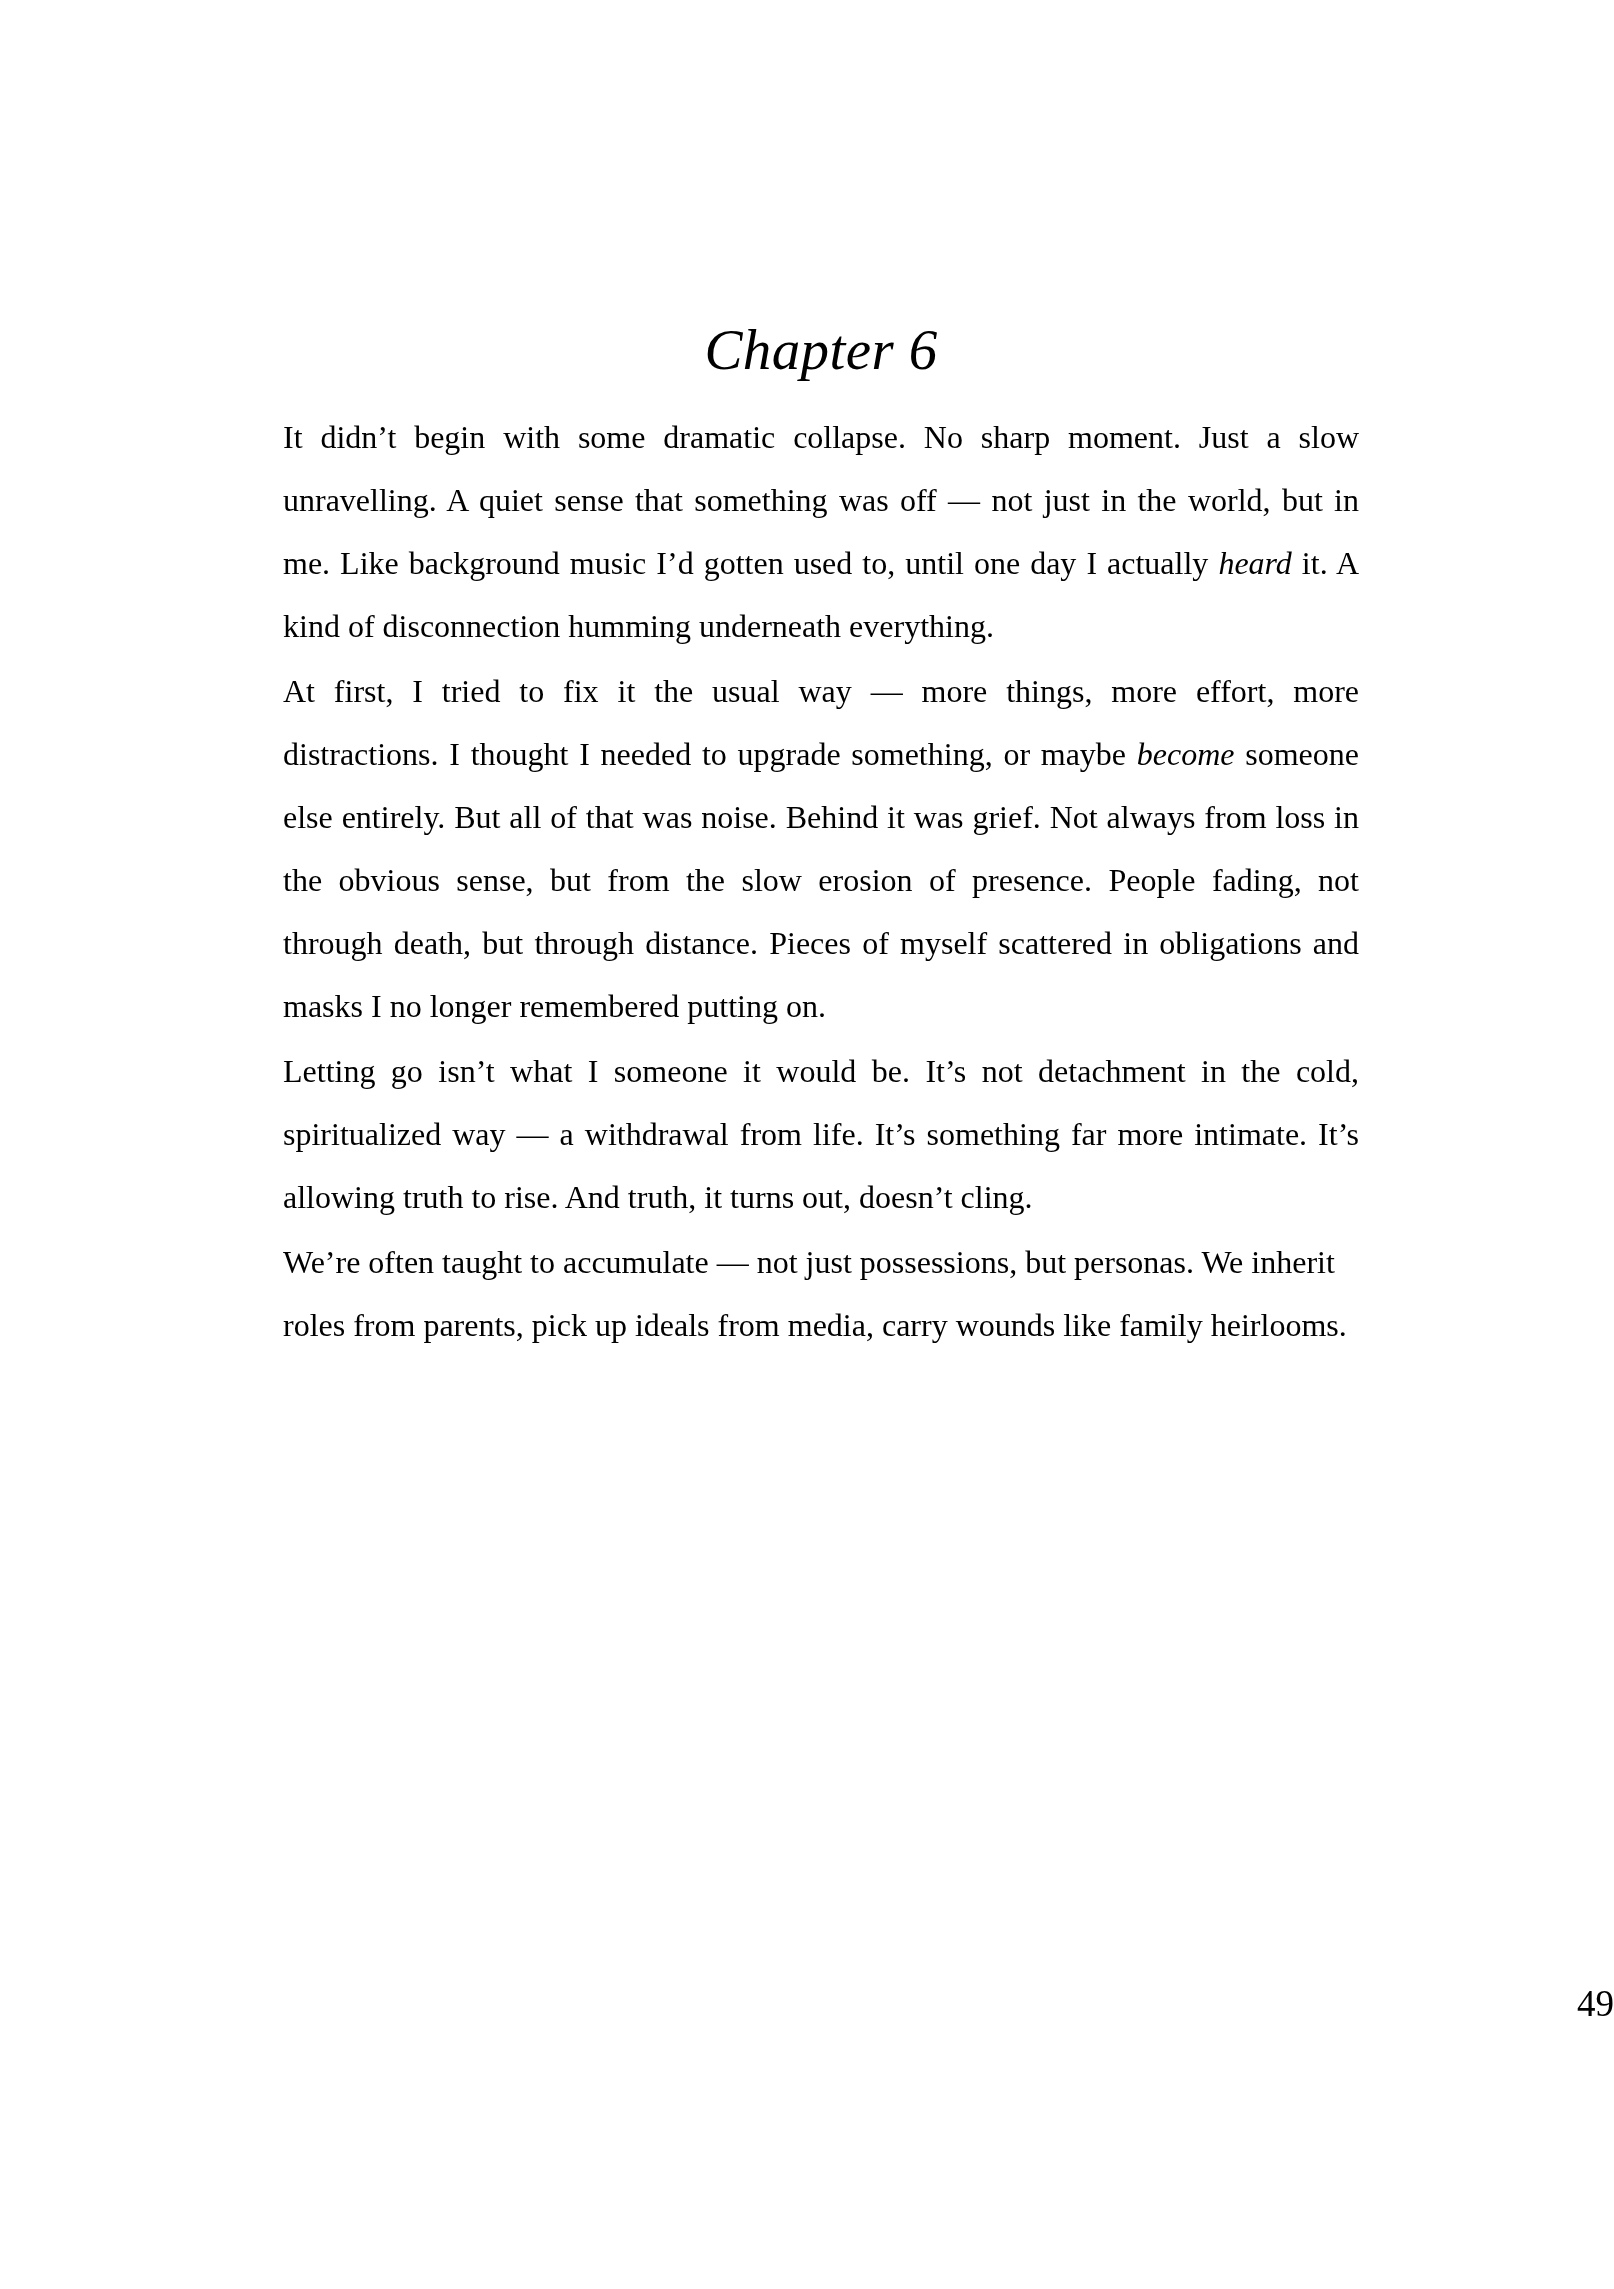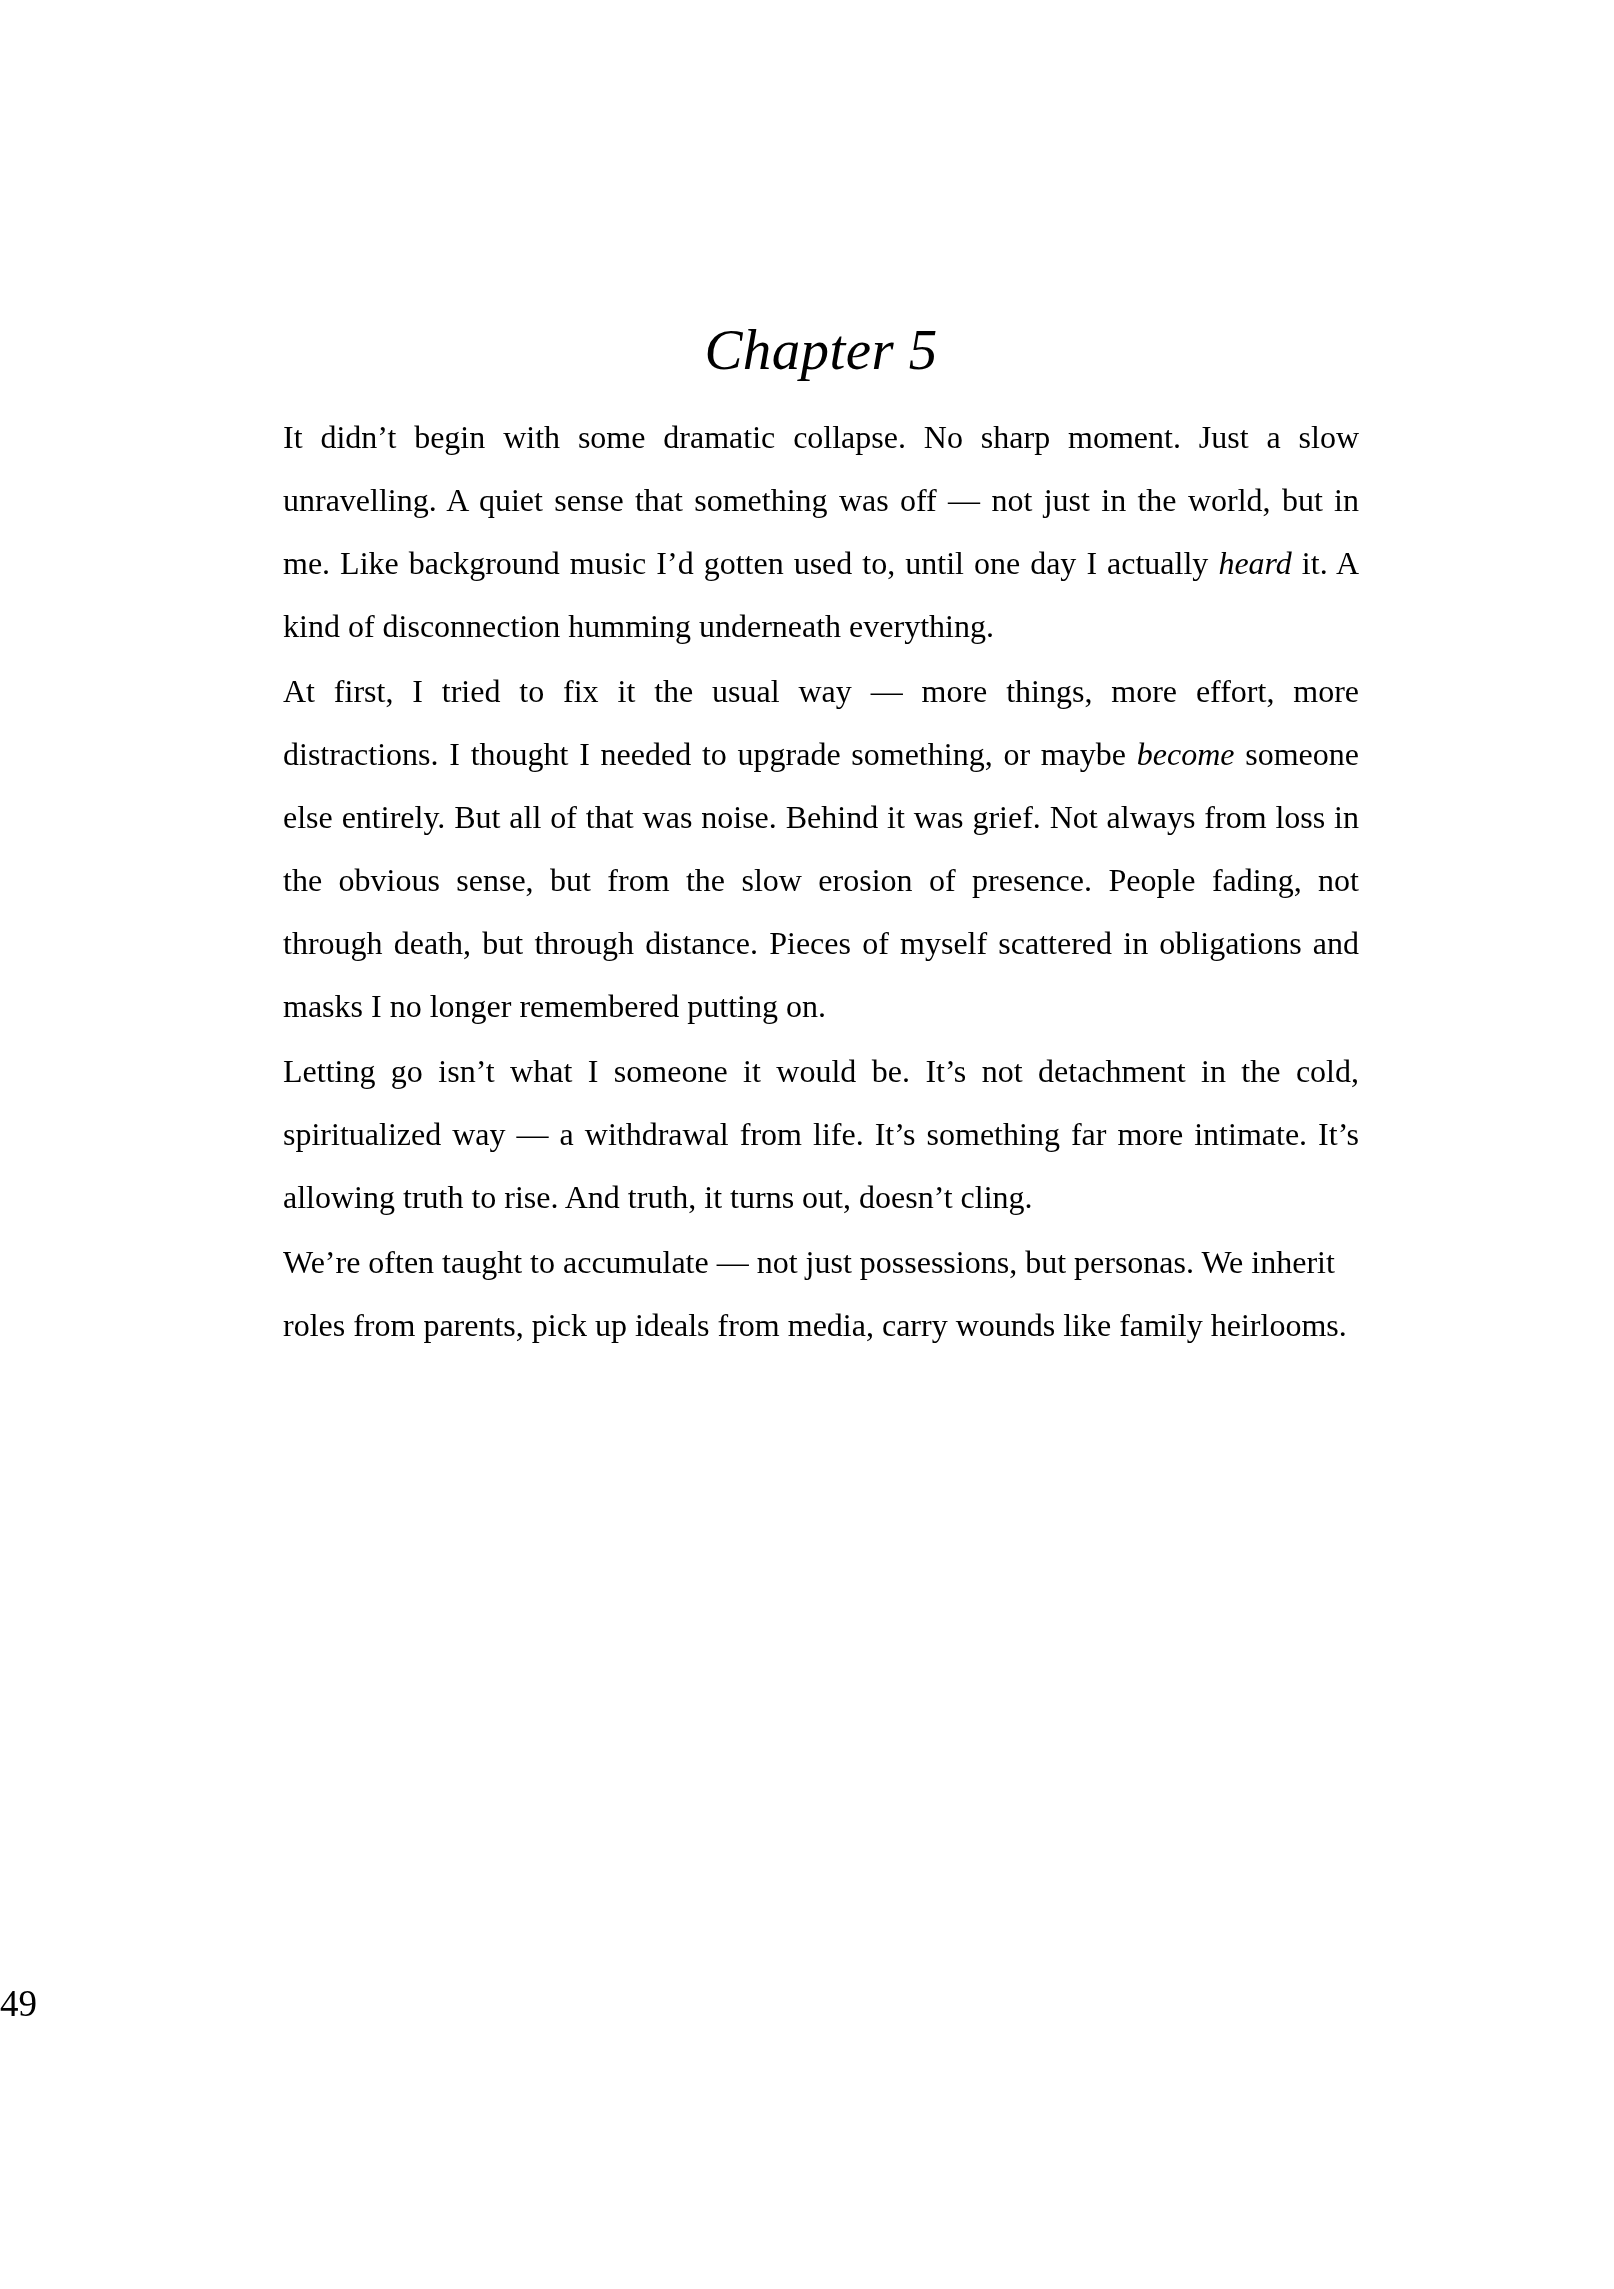--- a/index.html
+++ b/index.html
@@ -72,33 +72,33 @@
 
   .body-text em {
     font-style: italic;
   }
 
   .page-number {
     position: absolute;
     left: 0;
     top: 1982px;
     width: 1614px;
-    text-align: left;
+    text-align: right;
     font-size: 37px;
     line-height: 44px;
   }
 </style>
 </head>
 <body>
 
 <div class="page">
 
   <div class="content-block">
 
-    <div class="chapter-label">Chapter 5</div>
+    <div class="chapter-label">Chapter 6</div>
 
 
     <div class="body-text">
         <p>It didn’t begin with some dramatic collapse. No sharp moment. Just a slow unravelling. A quiet sense that something was off — not just in the world, but in me. Like background music I’d gotten used to, until one day I actually <em>heard</em> it. A kind of disconnection humming underneath everything.</p>
         <p>At first, I tried to fix it the usual way — more things, more effort, more distractions. I thought I needed to upgrade something, or maybe <em>become</em> someone else entirely. But all of that was noise. Behind it was grief. Not always from loss in the obvious sense, but from the slow erosion of presence. People fading, not through death, but through distance. Pieces of myself scattered in obligations and masks I no longer remembered putting on.</p>
         <p>Letting go isn’t what I someone it would be. It’s not detachment in the cold, spiritualized way — a withdrawal from life. It’s something far more intimate. It’s allowing truth to rise. And truth, it turns out, doesn’t cling.</p>
         <p>We’re often taught to accumulate — not just possessions, but personas. We inherit roles from parents, pick up ideals from media, carry wounds like family heirlooms.</p>
       </div>
 
   </div>

